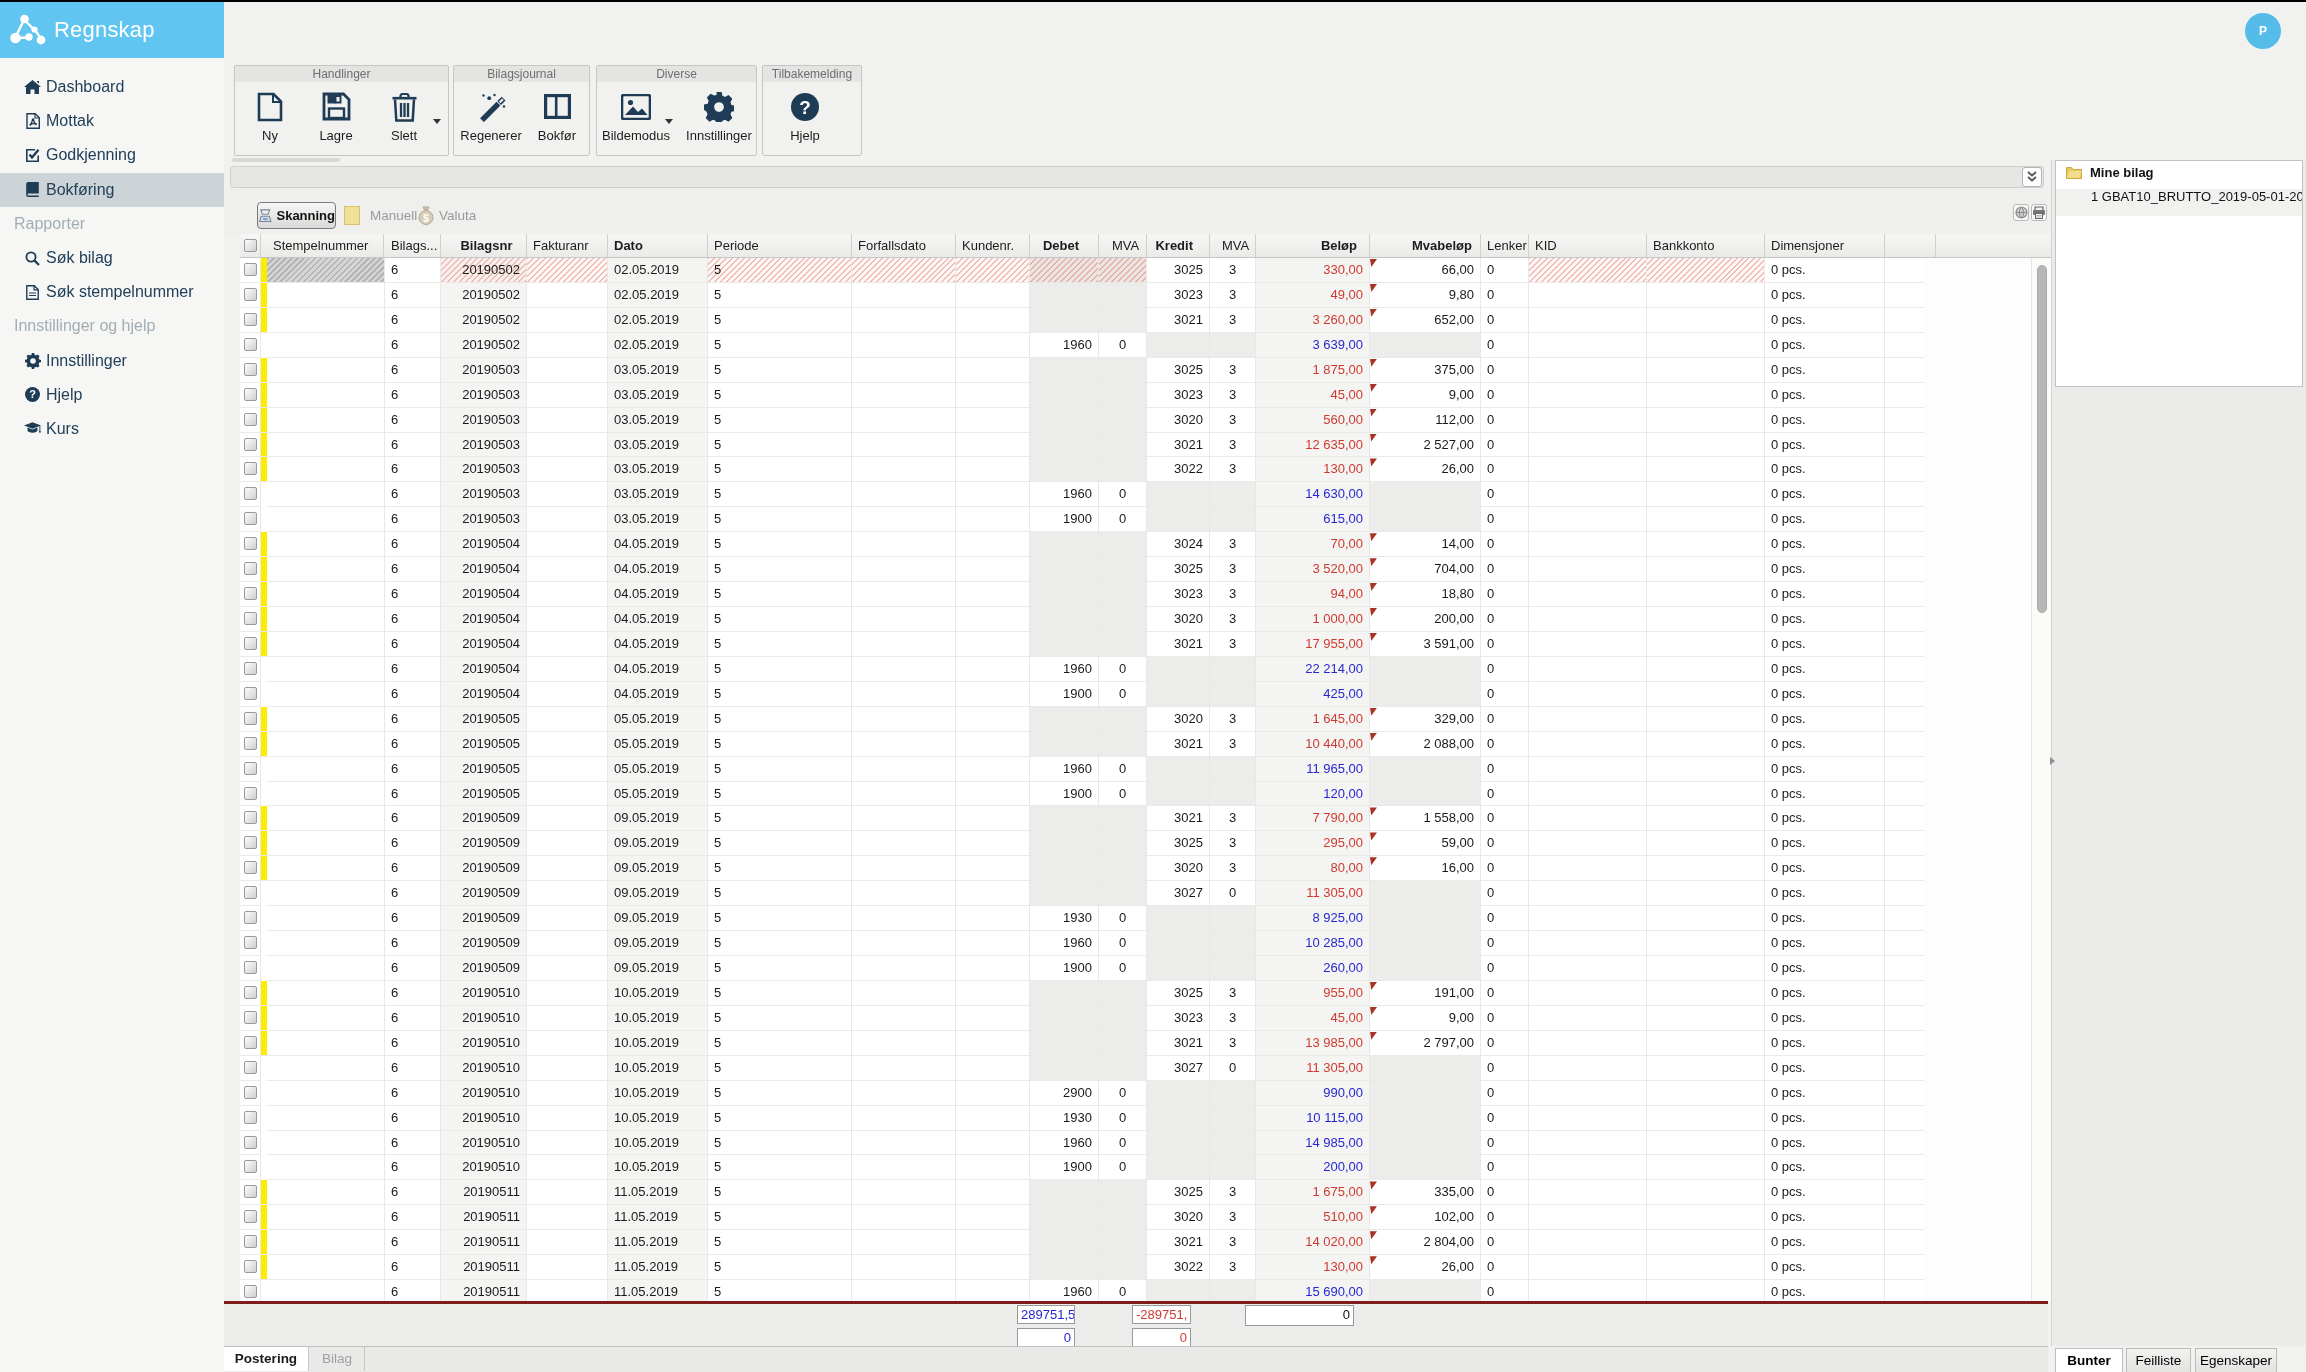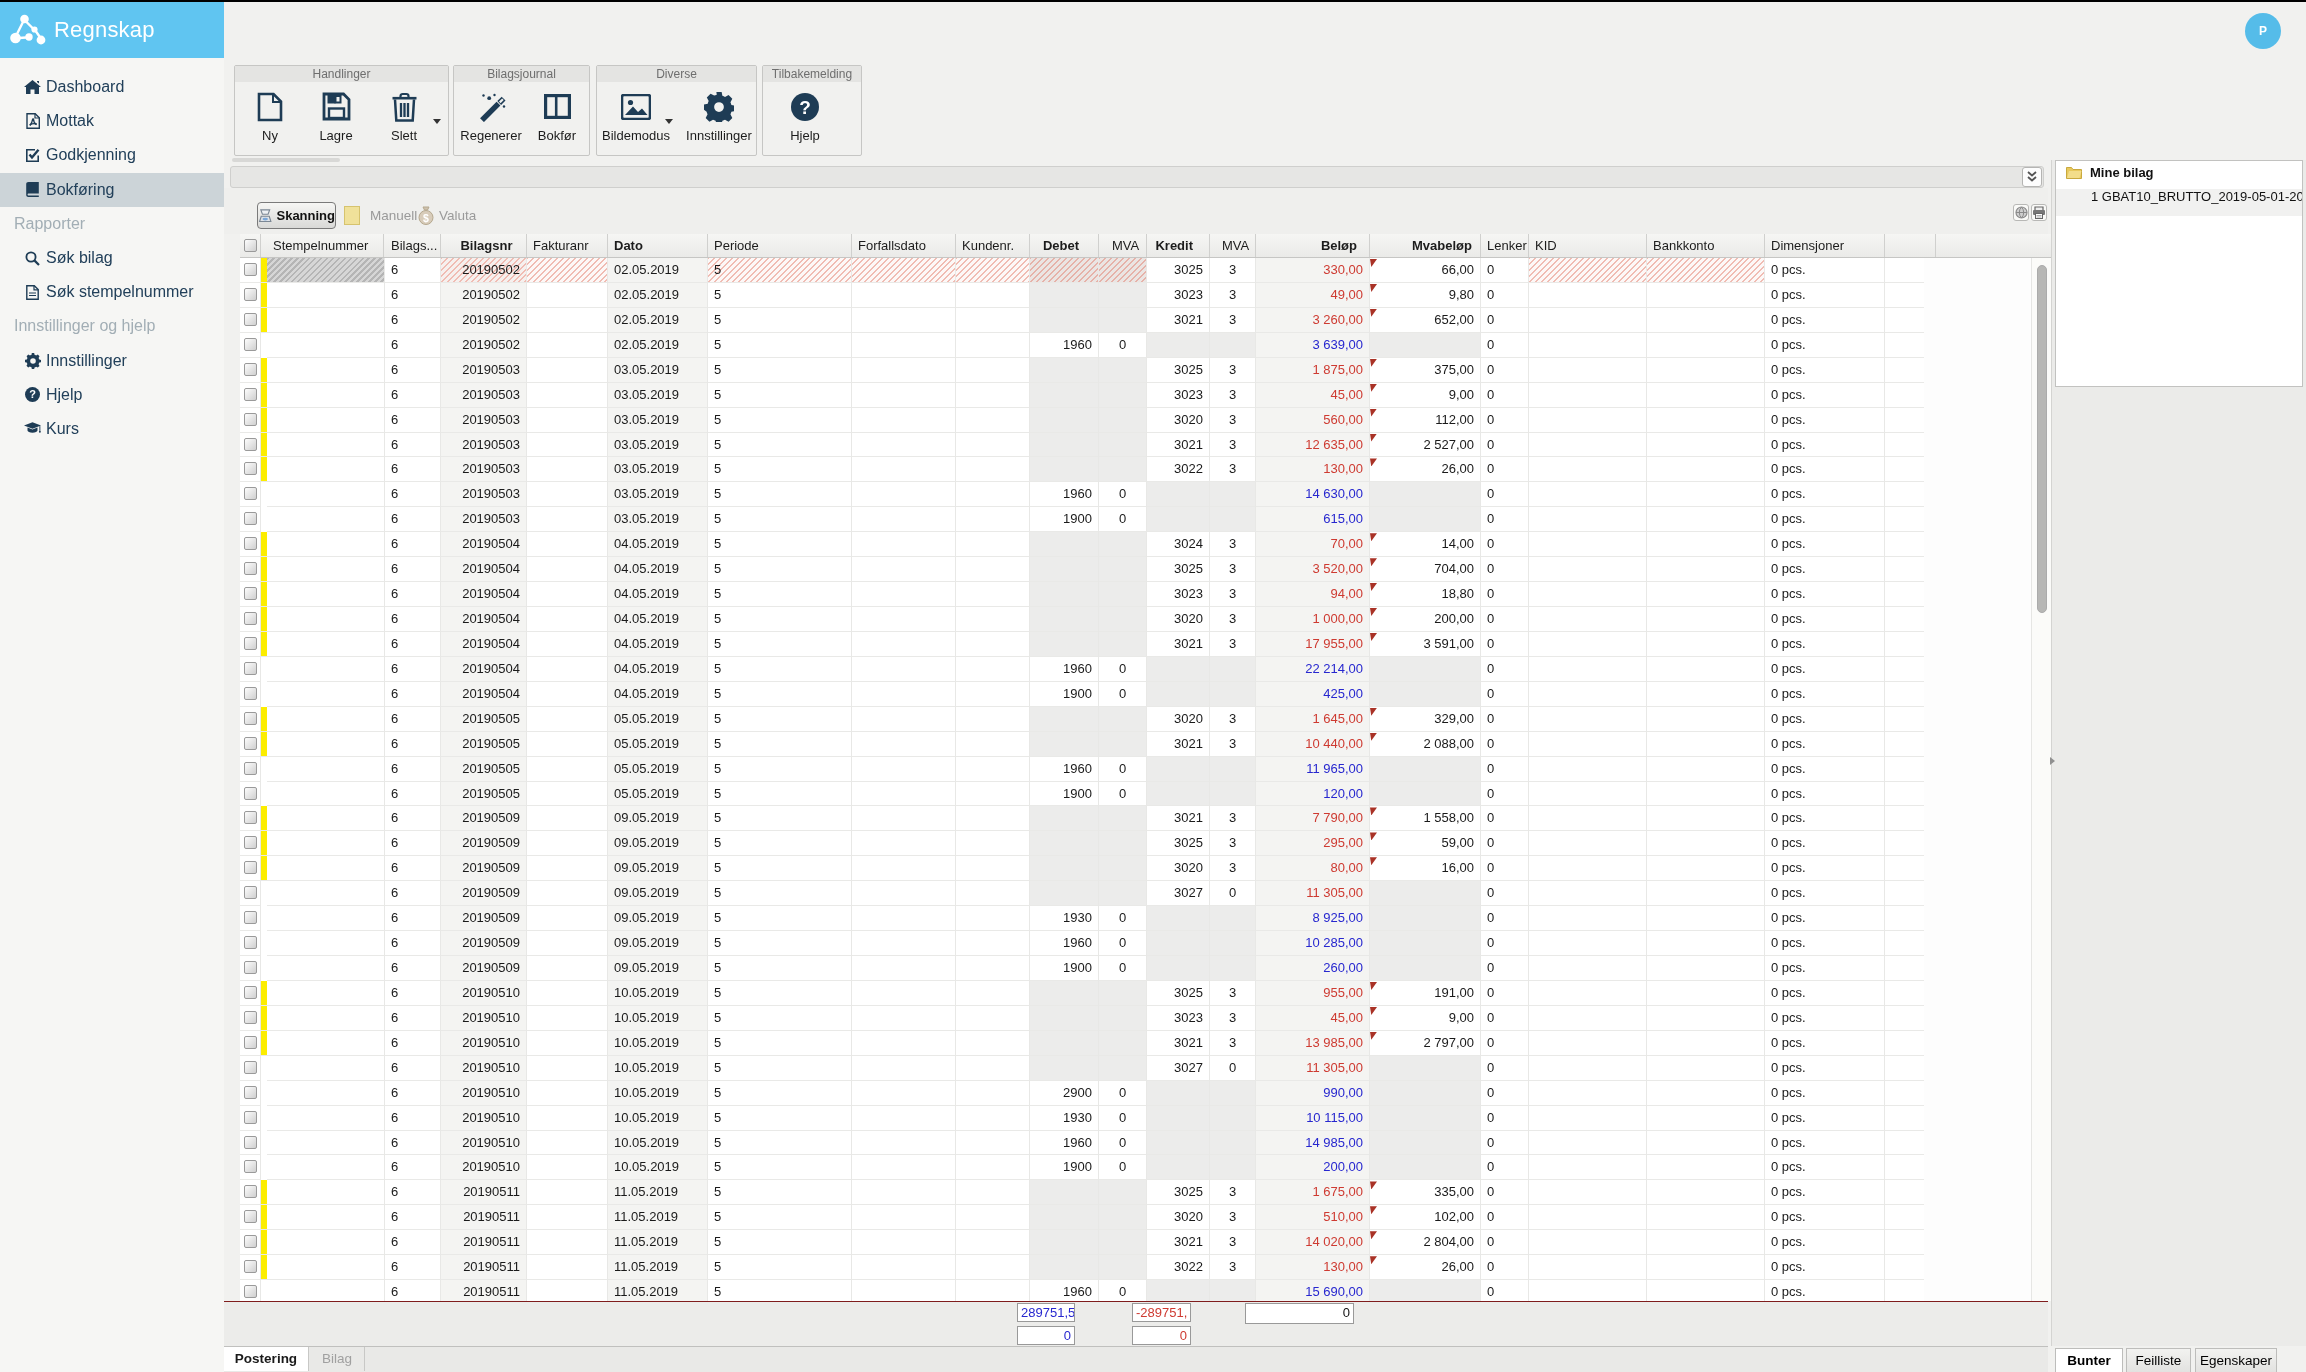--- a/index.html
+++ b/index.html
@@ -50,21 +50,21 @@
 .ind{position:absolute;left:21px;top:0;width:6px;height:100%;background:#fced00;border-bottom:1px solid #e9e9e7}
 .hg{background:repeating-linear-gradient(135deg,#b5b5b5 0 1.7px,#d6d6d6 1.7px 4.2px)}
 .hp{background:repeating-linear-gradient(135deg,#f0bcb3 0 1.4px,#fdf8f7 1.4px 4.2px)}
 .tint.hp{background:repeating-linear-gradient(135deg,#f0bcb3 0 1.4px,#f6f0ee 1.4px 4.2px)}
 .hpg{background:repeating-linear-gradient(135deg,#e6b2a9 0 1.4px,#ebe5e3 1.4px 4.2px)}
 .tri{position:absolute;left:0;top:1px;width:7px;height:8px;background:#a93226;clip-path:polygon(0 0,100% 0,18% 100%)}
 .c-chk{left:0px;width:21px}.c-ste{left:27px;width:118px}.c-bla{left:145px;width:56px}.c-bnr{left:201px;width:86px}.c-fak{left:287px;width:81px}.c-dat{left:368px;width:100px}.c-per{left:468px;width:144px}.c-forf{left:612px;width:104px}.c-kun{left:716px;width:74px}.c-deb{left:790px;width:69px}.c-mv1{left:859px;width:48px}.c-kre{left:907px;width:63px}.c-mv2{left:970px;width:46px}.c-bel{left:1016px;width:114px}.c-mva{left:1130px;width:111px}.c-len{left:1241px;width:48px}.c-kid{left:1289px;width:118px}.c-ban{left:1407px;width:118px}.c-dim{left:1525px;width:120px}.c-ext{left:1645px;width:51px}
 #gfillr{position:absolute;left:1700px;top:256px;width:107px;height:1043px;background:#fdfdfd}
 #vscroll{position:absolute;left:1807px;top:256px;width:20px;height:1043px;background:#fbfbf9;border-left:1px solid #e6e6e4}
 #vthumb{position:absolute;left:5px;top:7px;width:10px;height:348px;background:#b7b7b5;border:1px solid #ababab;border-radius:5px}
-#gfoot{position:absolute;left:0;top:1299px;width:1824px;height:45px;background:#ececea;border-top:1px solid #7f1d1d}
+#gfoot{position:absolute;left:0;top:1299px;width:1824px;height:45px;background:#ececea;border-top:3px solid #7f1d1d}
 .fbox{position:absolute;height:19px;background:#fff;border:1px solid #999;font-size:13px;line-height:17px;padding:0 3px;overflow:hidden}
 #bbar{position:absolute;left:0;top:1344px;width:1824px;height:26px;background:#e9e9e7;border-top:1px solid #c0c0be}
 .btab{position:absolute;top:0;height:24px;line-height:23px;font-size:13.5px;text-align:center;border-right:1px solid #c8c8c6}
 #splitter{position:absolute;left:1827px;top:158px;width:7px;height:1186px;background:#ebebe9;border-left:1px solid #d4d4d2}
 #sparrow{position:absolute;left:-2px;top:597px;width:0;height:0;border-top:4.5px solid transparent;border-bottom:4.5px solid transparent;border-left:5.5px solid #909090}
 #rpanel{position:absolute;left:1831px;top:158px;width:251px;height:1186px;background:#ebebe9}
 #rwhite{position:absolute;left:0;top:0;width:248px;height:227px;background:#fff;border:1px solid #c2c2c0}
 .prow{height:27px;display:flex;align-items:flex-start;font-size:13px;color:#111;white-space:nowrap;overflow:hidden}
 .prow.alt{background:#f1f1f0}
 #rtabs{position:absolute;left:0;top:1188px;height:0}

